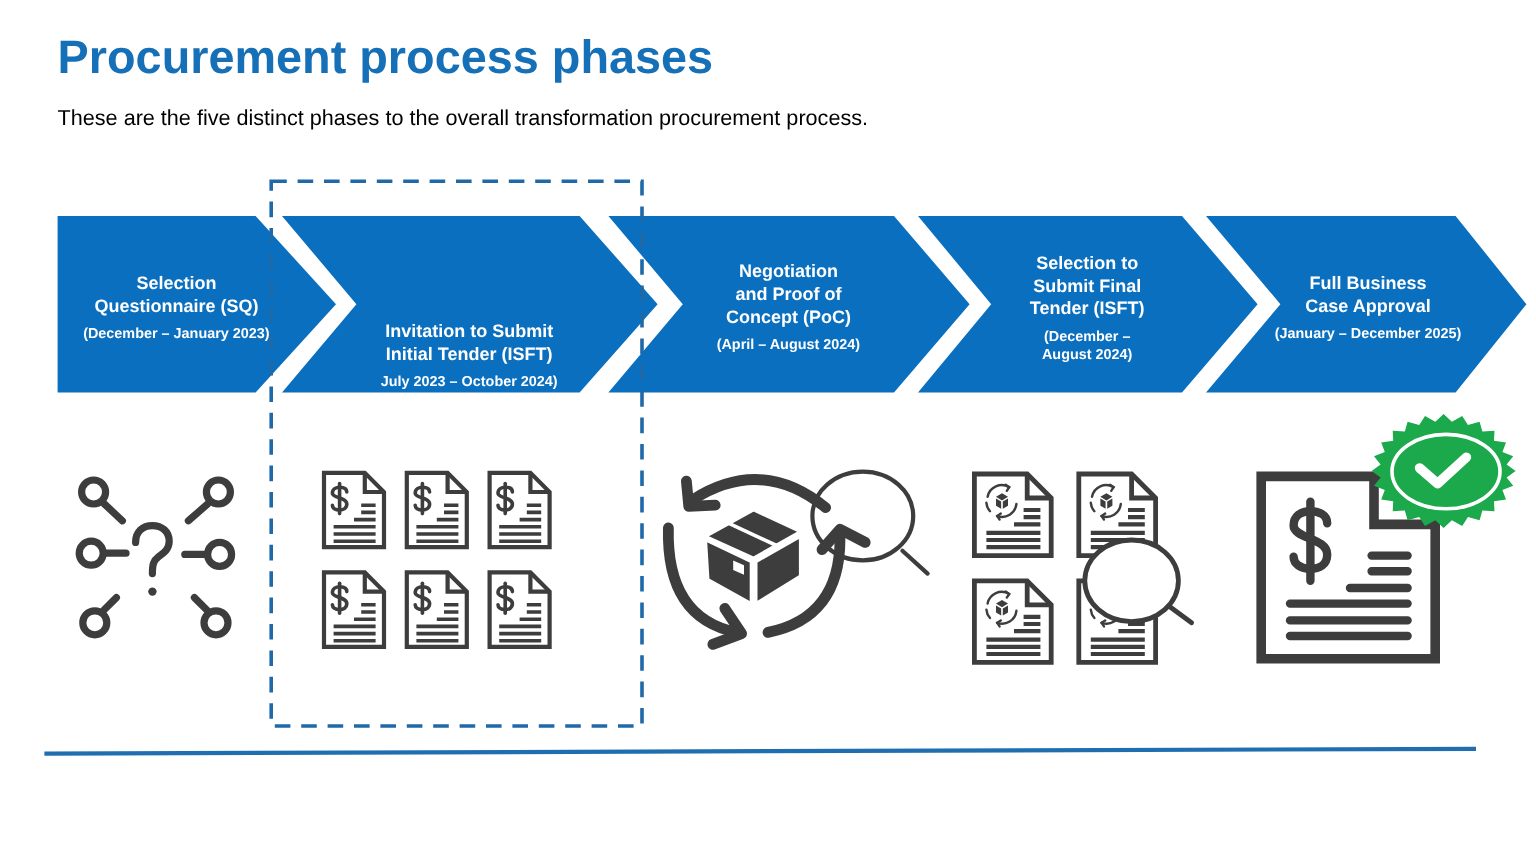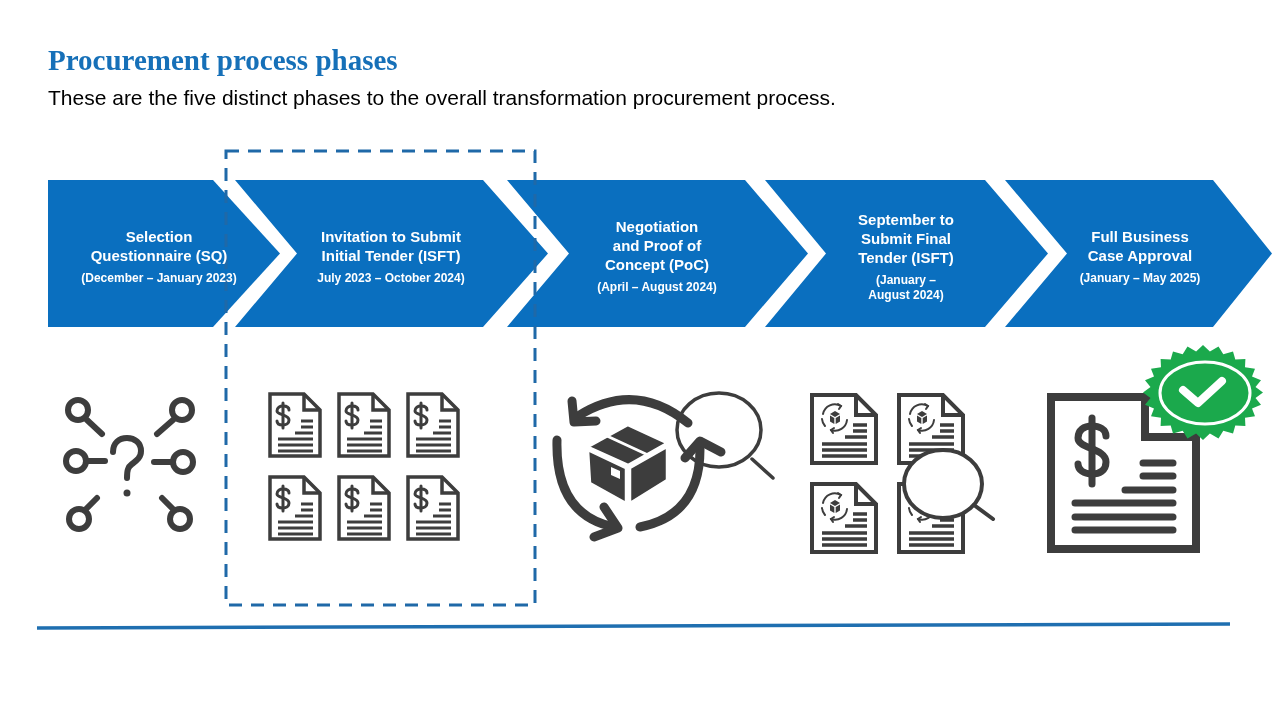--- a/index.html
+++ b/index.html
@@ -10,27 +10,27 @@
       --dash: #1f69a8;
       --rule: #1f6fb0;
     }
     html, body { margin: 0; padding: 0; }
     body {
       width: 1280px; height: 720px; position: relative; overflow: hidden;
       background: #ffffff;
       font-family: "Liberation Sans", sans-serif;
     }
     .title {
-      position: absolute; left: 48px; top: 43px;
-      font-size: 29px; line-height: 34px; font-weight: bold;
-      color: var(--title-blue); white-space: nowrap; font-family: Liberation Serif, serif;
+      position: absolute; left: 48px; top: 32px;
+      font-size: 39px; line-height: 34px; font-weight: bold;
+      color: var(--title-blue); white-space: nowrap;
     }
     .subtitle {
       position: absolute; left: 48px; top: 87px;
-      font-size: 21px; line-height: 22px; color: #000; white-space: nowrap;
+      font-size: 18px; line-height: 22px; color: #000; white-space: nowrap;
     }
     .layer { position: absolute; left: 0; top: 0; }
     .chev { fill: var(--brand); }
     .ico { fill: none; stroke: var(--icon-gray); stroke-linecap: round; stroke-linejoin: round; }
     .ico-fill { fill: var(--icon-gray); }
     .phase-text {
       position: absolute; top: 180px; height: 147px; width: 190px;
       box-sizing: border-box; padding-top: 5px;
       display: flex; flex-direction: column; justify-content: center; align-items: center;
       text-align: center; color: #ffffff;
@@ -169,31 +169,31 @@
     <g>
       <polygon id="badge-star" fill="var(--green)" points="1203.0,345.0 1209.9,351.4 1218.5,346.6 1223.3,354.2 1233.0,351.4 1235.3,359.6 1245.4,358.9 1245.0,367.2 1255.0,368.8 1252.0,376.6 1261.0,380.2 1255.5,387.1 1263.0,392.5 1255.5,397.9 1261.0,404.8 1252.0,408.4 1255.0,416.3 1245.0,417.8 1245.4,426.1 1235.3,425.4 1233.0,433.6 1223.3,430.8 1218.5,438.4 1209.9,433.6 1203.0,440.0 1196.1,433.6 1187.5,438.4 1182.7,430.8 1173.0,433.6 1170.7,425.4 1160.6,426.1 1161.0,417.8 1151.0,416.3 1154.0,408.4 1145.0,404.8 1150.5,397.9 1143.0,392.5 1150.5,387.1 1145.0,380.2 1154.0,376.6 1151.0,368.8 1161.0,367.2 1160.6,358.9 1170.7,359.6 1173.0,351.4 1182.7,354.2 1187.5,346.6 1196.1,351.4"></polygon>
       <ellipse cx="1205" cy="393" rx="45" ry="31" fill="none" stroke="#fff" stroke-width="3"></ellipse>
       <path d="M1183 390 L1198 403 L1222 381" fill="none" stroke="#fff" stroke-width="8" stroke-linecap="round" stroke-linejoin="round"></path>
     </g>
   </g>
 
   <line x1="37" y1="628" x2="1230" y2="624" stroke="var(--rule)" stroke-width="3.5"></line>
 </svg>
 
-<div class="phase-text" style="left:64px;">
+<div class="phase-text" style="left:52px;">
   <div class="ptitle">
     <div>Selection</div>
     <div>Questionnaire (SQ)</div>
   </div>
   <div class="pdate">
     <div>(December  – January 2023)</div>
   </div>
 </div>
 
-<div class="phase-text" style="left:296px;">
+<div class="phase-text" style="left:296px;margin-top:40px;">
   <div class="ptitle">
     <div>Invitation to Submit</div>
     <div>Initial  Tender (ISFT)</div>
   </div>
   <div class="pdate">
     <div>July 2023 – October 2024)</div>
   </div>
 </div>
 
 <div class="phase-text" style="left:562px;">
@@ -202,31 +202,31 @@
     <div>and Proof of</div>
     <div>Concept (PoC)</div>
   </div>
   <div class="pdate">
     <div>(April – August  2024)</div>
   </div>
 </div>
 
 <div class="phase-text" style="left:811px;">
   <div class="ptitle">
-    <div>September to</div>
+    <div>Selection to</div>
     <div>Submit Final</div>
     <div>Tender (ISFT)</div>
   </div>
   <div class="pdate">
-    <div>(January –</div>
+    <div>(December –</div>
     <div>August 2024)</div>
   </div>
 </div>
 
 <div class="phase-text" style="left:1045px;">
   <div class="ptitle">
     <div>Full Business</div>
     <div>Case Approval</div>
   </div>
   <div class="pdate">
-    <div>(January – May 2025)</div>
+    <div>(January – December 2025)</div>
   </div>
 </div>
 
 </body></html>

